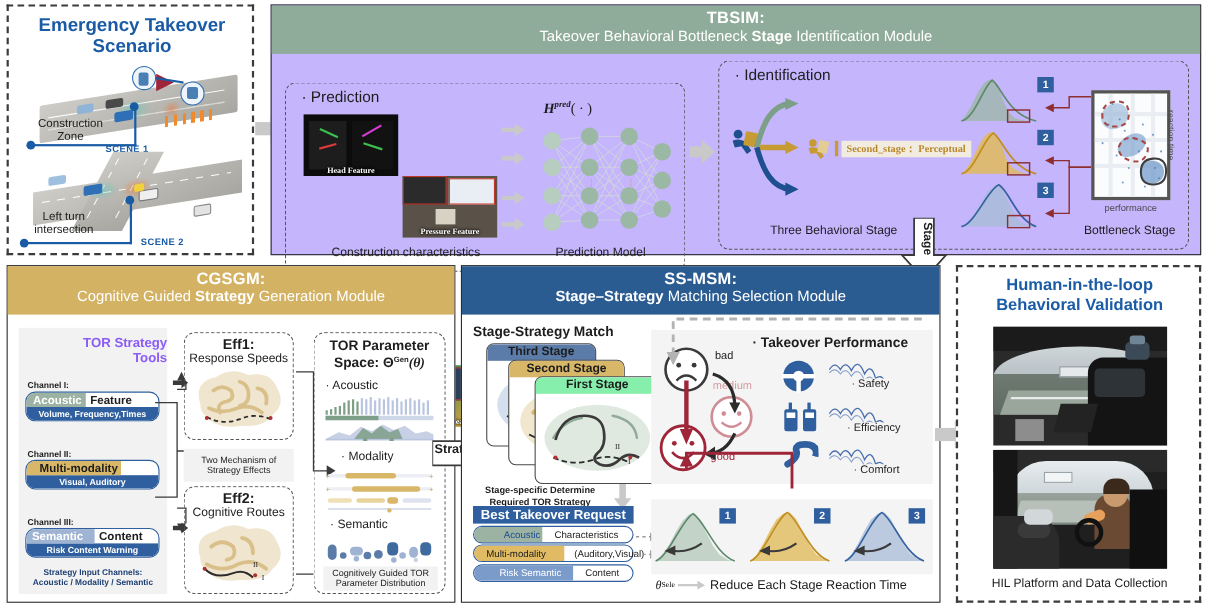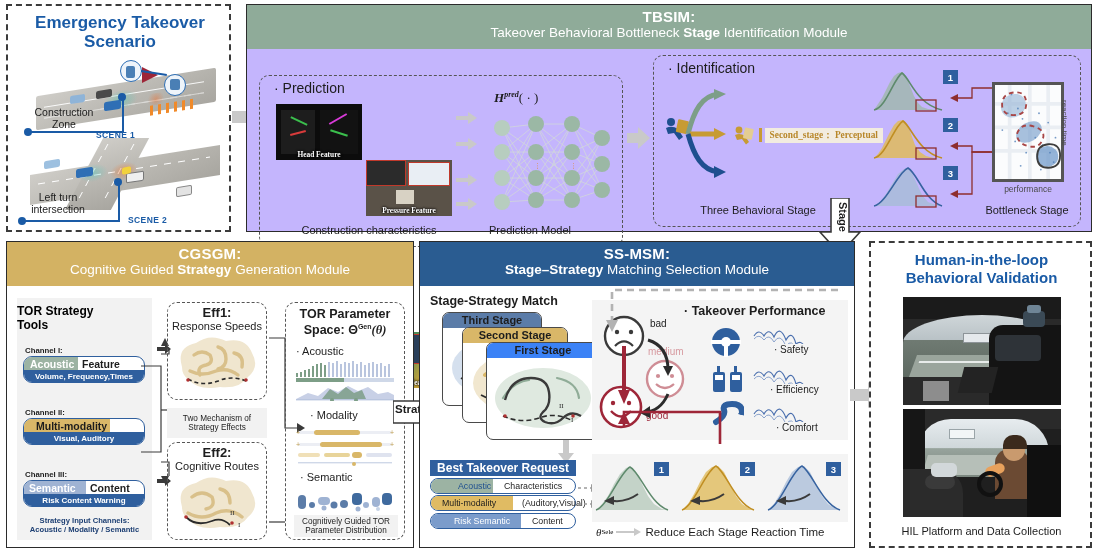--- a/index.html
+++ b/index.html
@@ -249,21 +249,21 @@
           <circle cx="88" cy="88" r="8"></circle>
         <circle cx="118" cy="26" r="8"></circle>
           <circle cx="118" cy="52" r="8"></circle>
         <circle cx="118" cy="78" r="8"></circle>
       </g>
       <g fill="#e08a3a" font-size="7">
         <text x="50" y="56">⋮</text>
           <text x="86" y="56">⋮</text>
       </g>
     </svg>
-    <div class="abs cap" style="left:200px;top:148px;width:140px;">Prediction Model</div>
+    <div class="abs cap" style="left:216px;top:148px;width:140px;">Prediction Model</div>
   </div>
 
   <div class="abs" style="left:380px;top:122px;width:24px;height:22px;">
     <div class="abs" style="left:0;top:6px;width:13px;height:10px;background:#c9c9c9;"></div>
     <div class="abs" style="left:11px;top:0;width:0;height:0;border-left:12px solid #c9c9c9;border-top:11px solid transparent;border-bottom:11px solid transparent;"></div>
   </div>
 
   <div class="abs rdash" style="left:406px;top:50px;width:428px;height:172px;">
     <div class="abs" style="left:14px;top:4px;font-size:14px;color:#1d1d1d;">· Identification</div>
 
@@ -389,21 +389,21 @@
 
 <div class="abs solidbox" style="left:6px;top:241px;width:408px;height:307px;background:#fff;">
   <div class="abs hdr" style="left:0;top:0;width:406px;height:44px;background:#d3b263;padding-top:3px;">
     <div class="l1">CGSGM:</div>
     <div class="l2">
       <span>Cognitive Guided </span><b>Strategy</b><span> Generation Module</span>
     </div>
   </div>
 
   <div class="abs" style="left:10px;top:56px;width:135px;height:242px;background:#f2f2f2;">
-    <div class="abs" style="left:0;top:6px;width:135px;text-align:left;font-size:12px;font-weight:700;color:#000000;line-height:1.2;">
+    <div class="abs" style="left:0;top:6px;width:135px;text-align:right;font-size:12px;font-weight:700;color:#8b5cf6;line-height:1.2;">
       <div>TOR Strategy</div>
       <div>Tools</div>
     </div>
 
     <div class="abs chan-lab" style="left:8px;top:48px;">Channel I:</div>
     <div class="abs pill" style="left:6px;top:58px;width:122px;">
       <div class="top">
           <div style="width:54px;height:13px;background:#9cb3a3;"></div>
         <span style="position:absolute;left:6px;color:#ffffff;">Acoustic</span>
         <span style="position:absolute;left:58px;color:#1d1d1d;">Feature</span>
@@ -630,36 +630,40 @@
       <ellipse cx="52" cy="40" rx="42" ry="29" fill="#f1e7cf"></ellipse>
       <g stroke="#d9b768" stroke-width="4" fill="none" stroke-linecap="round">
         <path d="M22 32 q14 -12 26 -2"></path>
           <path d="M56 26 q16 2 16 14"></path>
       </g>
       <path d="M18 52 q18 10 36 2 q14 -6 30 4" stroke="#2b2b2b" stroke-width="1.8" fill="none"></path>
     </svg>
   </div>
 
   <div class="scard" style="left:66px;top:100px;width:112px;height:96px;">
-    <div class="ch" style="background:#3b82f6;">First Stage</div>
+    <div class="ch" style="background:#86efac;">First Stage</div>
     <svg width="112" height="78" viewBox="0 0 112 78">
       <ellipse cx="56" cy="40" rx="48" ry="30" fill="#dfe9e0"></ellipse>
       <g stroke="#7d9e87" stroke-width="2.2" fill="none" stroke-linecap="round" opacity=".8">
         <path d="M16 40 q10 -16 26 -18"></path>
           <path d="M70 20 q20 4 22 20"></path>
       </g>
       <path d="M18 42 q6 -22 26 -22 q16 0 18 14 q2 14 -6 20 q-6 6 2 10 q10 4 18 -4 q8 -8 18 -2" stroke="#3a3a3a" stroke-width="2.4" fill="none"></path>
       <path d="M16 58 q18 8 36 2 q16 -6 32 2" stroke="#2b2b2b" stroke-width="1.6" fill="none" stroke-dasharray="5 3"></path>
       <circle cx="18" cy="58" r="1.8" fill="#b03030"></circle>
         <circle cx="86" cy="58" r="1.8" fill="#b03030"></circle>
       <text x="72" y="50" font-size="7" font-family="Liberation Serif, serif" fill="#2b2b2b">II</text>
       <text x="84" y="64" font-size="7" font-family="Liberation Serif, serif" fill="#2b2b2b">I</text>
     </svg>
   </div>
 
+  <div class="abs" style="left:10px;top:198px;width:122px;text-align:center;line-height:1.3;">
+    <div style="font-size:8.4px;font-weight:600;color:#1d1d1d;">Stage-specific Determine</div>
+    <div style="font-size:8.4px;font-weight:600;color:#1d1d1d;">Required TOR Strategy</div>
+  </div>
   <div class="abs" style="left:138px;top:198px;">
     <svg width="16" height="24" viewBox="0 0 16 24">
         <path d="M5 0 H11 V13 H16 L8 23 L0 13 H5 Z" fill="#c9c9c9"></path>
       </svg>
   </div>
 
   <div class="abs" style="left:10px;top:218px;width:146px;">
     <div class="btr-hdr">Best Takeover Request</div>
     <div class="btr-row">
       <div style="width:62px;height:14px;background:#9cb3a3;"></div>

